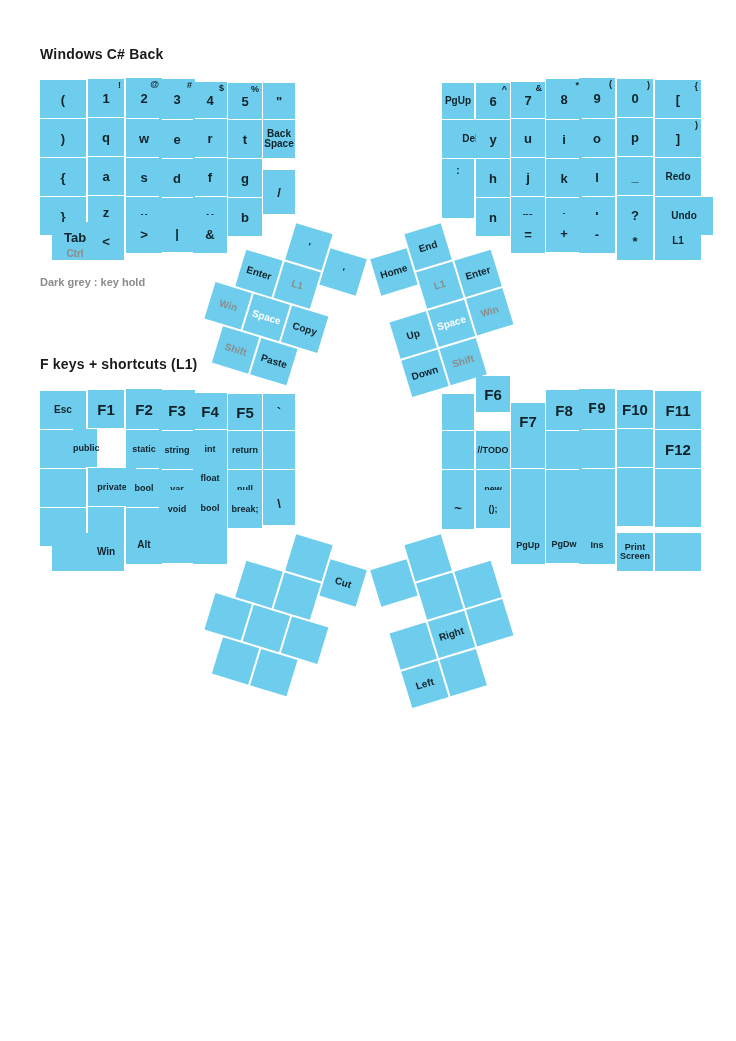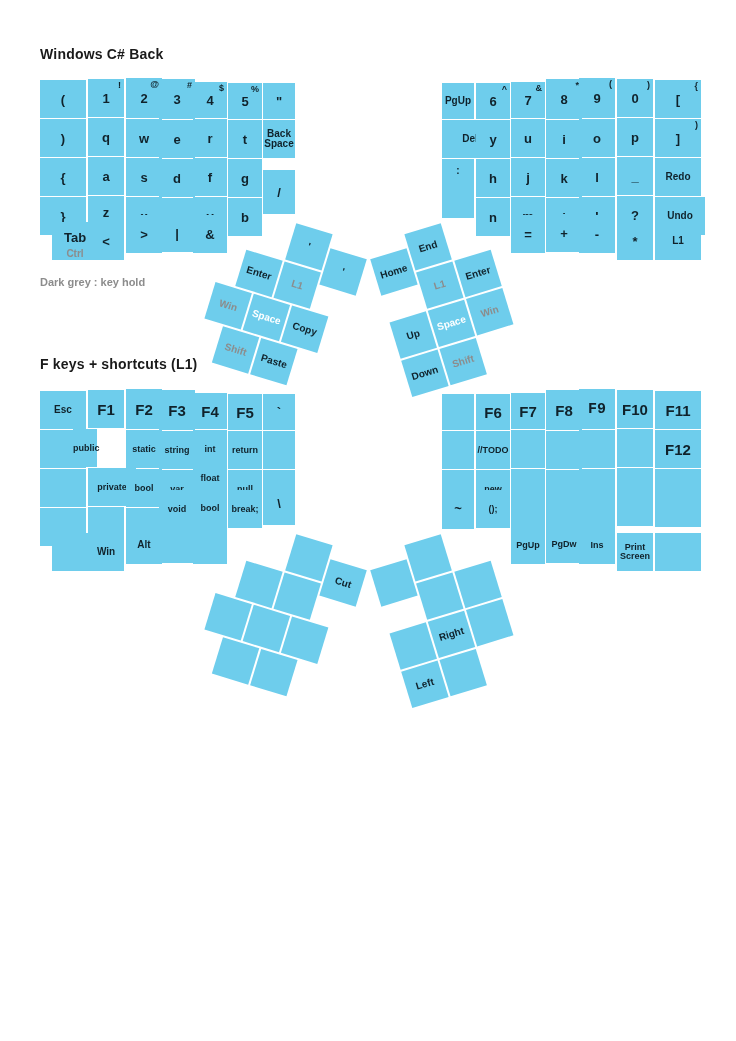--- a/index.html
+++ b/index.html
@@ -311,21 +311,21 @@
     </div>
   <div class="key" style="left:546px;top:198px;width:36px;height:38px;">
     <span class="lbl c">'</span>
     </div>
   <div class="key" style="left:579px;top:197px;width:36px;height:38px;">
     <span class="lbl c">!</span>
     </div>
   <div class="key" style="left:617px;top:196px;width:36px;height:38px;">
     <span class="lbl c">?</span>
     </div>
-  <div class="key" style="left:655px;top:197px;width:50px;height:38px;">
+  <div class="key" style="left:655px;top:197px;width:58px;height:38px;">
     <span class="lbl c sm">Undo</span>
     </div>
 
   <div class="key" style="left:511px;top:215px;width:34px;height:38px;">
     <span class="lbl c">=</span>
     </div>
   <div class="key" style="left:546px;top:214px;width:36px;height:38px;">
     <span class="lbl c">+</span>
     </div>
   <div class="key" style="left:579px;top:215px;width:36px;height:38px;">
@@ -508,24 +508,24 @@
   <div class="key" style="left:-100px;top:120px;width:38px;height:38px;">
     <span class="lbl c sm"></span>
     </div>
 </div>
 
 <div>
 
   <div class="key" style="left:442px;top:394px;width:32px;height:36px;">
     <span class="lbl c sm"></span>
     </div>
-  <div class="key" style="left:476px;top:394px;width:34px;height:36px;">
+  <div class="key" style="left:476px;top:376px;width:34px;height:36px;">
     <span class="lbl c lg">F6</span>
     </div>
-  <div class="key" style="left:511px;top:393px;width:34px;height:36px;">
+  <div class="key" style="left:511px;top:403px;width:34px;height:36px;">
     <span class="lbl c lg">F7</span>
     </div>
   <div class="key" style="left:546px;top:390px;width:36px;height:40px;">
     <span class="lbl c lg">F8</span>
     </div>
   <div class="key" style="left:579px;top:389px;width:36px;height:40px;font-family:Liberation Mono, monospace;">
     <span class="lbl c lg">F9</span>
     </div>
   <div class="key" style="left:617px;top:390px;width:36px;height:38px;">
     <span class="lbl c lg">F10</span>

